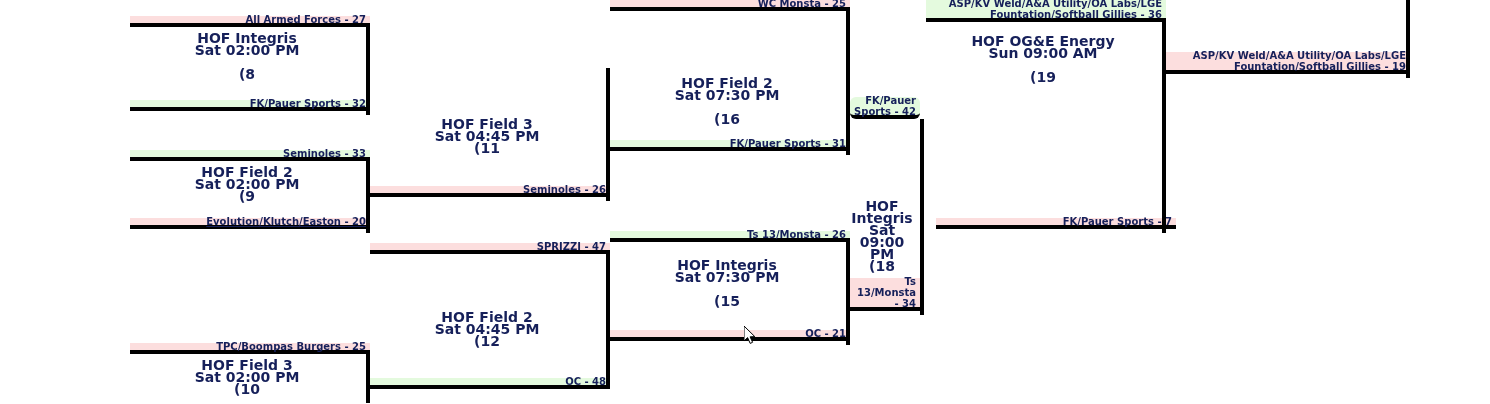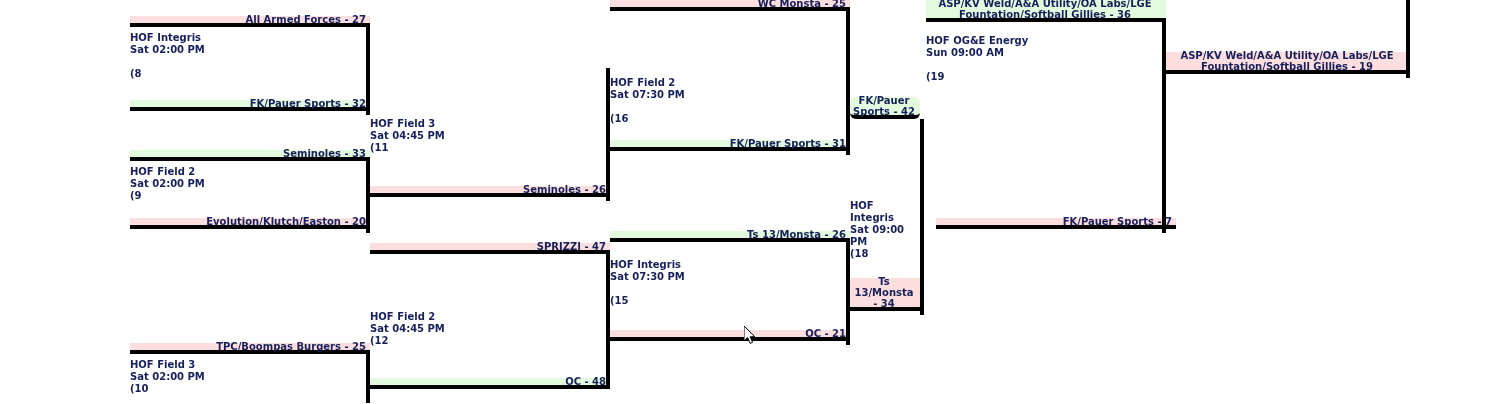--- a/index.html
+++ b/index.html
@@ -9,39 +9,39 @@
   }
   #bracket{position:relative;width:1490px;height:404px;}
 
   
   .team{
     position:absolute;
     box-sizing:border-box;
     font-size:10px;
     font-weight:bold;
     color:#16205a;
-    text-align:center;
+    text-align:right;
     padding:1px 4px 1px 2px;
     line-height:11px;
     border-bottom:4px solid #000000;
     white-space:normal;
     display:flex;
     align-items:center;
     justify-content:flex-end;
   }
   .team.win{background:#e4fade;}
   .team.loss{background:#fcdede;}
 
   .game{
     position:absolute;
     box-sizing:border-box;
-    font-size:10px;
+    font-size:14px;
     font-weight:bold;
     color:#16205a;
-    text-align:left;
+    text-align:center;
     line-height:12px;
     padding-right:4px;
     white-space:pre-line;
   }
 
   
   .vline{position:absolute;background:#000000;width:4px;}
 
   .cursor{position:absolute;width:12px;height:19px;}
 </style>
@@ -55,21 +55,21 @@
 Sat 02:00 PM
 
 (8</div>
   <div class="team win" style="left:130px;top:100px;width:240px;height:11px;">FK/Pauer Sports - 32</div>
   <div class="vline" style="left:366px;top:27px;height:88px;"></div>
 
   <div class="team win" style="left:130px;top:150px;width:240px;height:11px;">Seminoles - 33</div>
   <div class="game" style="left:130px;top:166px;width:238px;height:40px;">HOF Field 2
 Sat 02:00 PM
 (9</div>
-  <div class="team loss" style="left:130px;top:218px;width:240px;height:11px;">Evolution/Klutch/Easton - 20</div>
+  <div class="team loss" style="left:130px;top:218px;width:240px;height:11px;text-decoration:underline;">Evolution/Klutch/Easton - 20</div>
   <div class="vline" style="left:366px;top:161px;height:72px;"></div>
 
   <div class="team loss" style="left:130px;top:343px;width:240px;height:11px;">TPC/Boompas Burgers - 25</div>
   <div class="game" style="left:130px;top:359px;width:238px;height:40px;">HOF Field 3
 Sat 02:00 PM
 (10</div>
   <div class="team win" style="left:134px;top:388px;width:240px;height:11px;margin-top:48px;">OC - 34</div>
   <div class="vline" style="left:366px;top:354px;height:49px;"></div>
 
   <div class="game" style="left:370px;top:118px;width:238px;height:40px;">HOF Field 3

